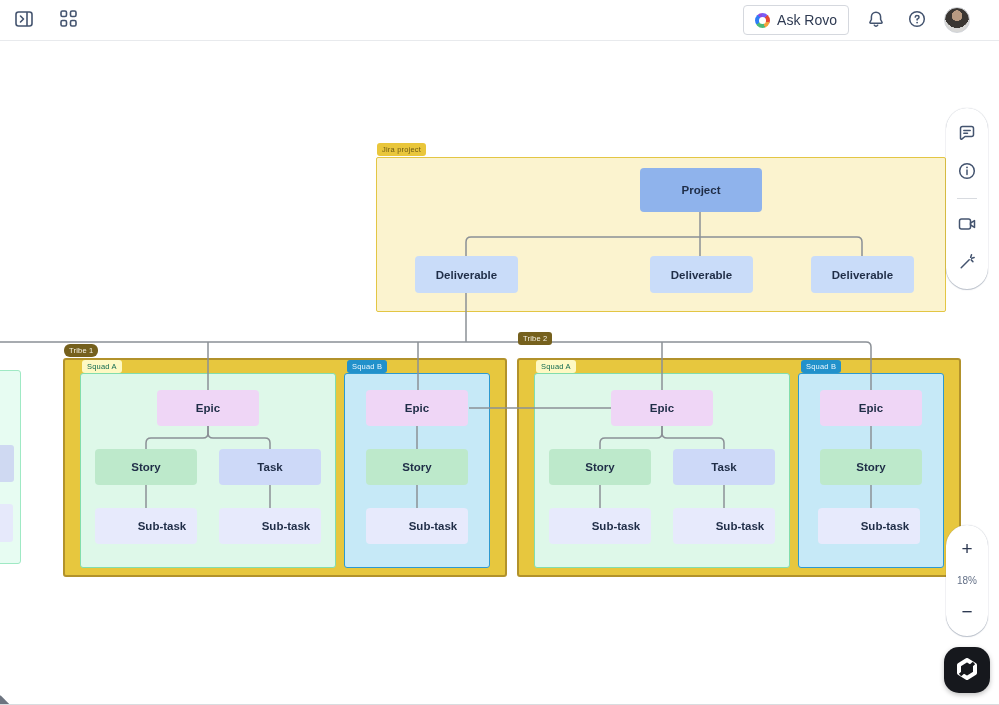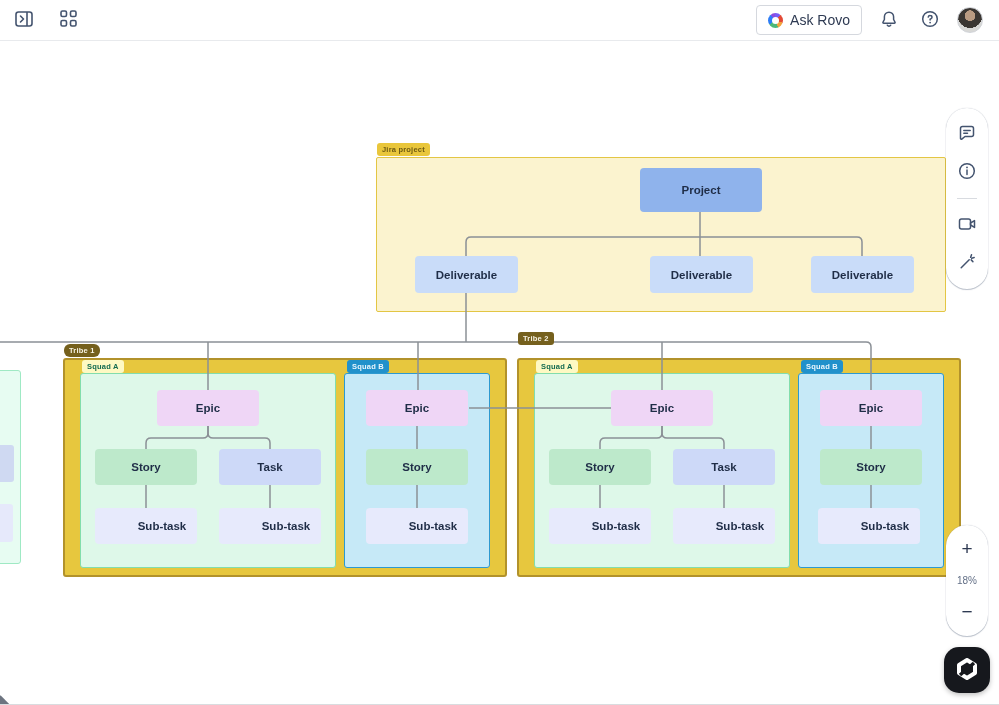--- a/index.html
+++ b/index.html
@@ -3,21 +3,21 @@
 <meta charset="utf-8">
 <style>
   * { margin:0; padding:0; box-sizing:border-box; }
   html,body { width:999px; height:705px; overflow:hidden; }
   body { font-family:"Liberation Sans", sans-serif; background:#fff; position:relative; }
 
   
   .topbar { position:absolute; top:0; left:0; width:999px; height:41px; background:#fff;
             border-bottom:1px solid #e8eaed; display:flex; align-items:center; z-index:50; }
   .tb-left { display:flex; align-items:center; gap:16px; padding-left:10px; }
-  .tb-right { margin-left:auto; display:flex; align-items:center; gap:13px; padding-right:16px; }
+  .tb-right { margin-left:auto; display:flex; align-items:center; gap:13px; padding-right:29px; }
   .tb-iconbtn { width:28px; height:28px; display:flex; align-items:center; justify-content:center;
                 border-radius:4px; color:#44546f; cursor:pointer; background:transparent; border:none; }
   .ask-rovo { display:flex; align-items:center; gap:7px; height:30px; padding:0 11px;
               border:1px solid #d5d8de; border-radius:4px; background:#fff; cursor:pointer;
               font-family:"Liberation Sans", sans-serif; font-size:14px; color:#2e3a52; font-weight:500; }
   .rovo-logo { width:15px; height:15px; border-radius:50%;
                background:conic-gradient(#7b5cf5 0 12%, #e34935 12% 30%, #f2a33c 30% 44%, #4cb87a 44% 66%, #2e7df6 66% 88%, #8b4de0 88% 100%);
                position:relative; }
   .rovo-logo::after { content:""; position:absolute; left:4px; top:4px; width:7px; height:7px;
                       border-radius:50%; background:#fff; }
@@ -33,21 +33,21 @@
   .abs { position:absolute; }
 
   
   .yellow-frame { background:#fbf3cf; border:1.5px solid #e3c644; border-radius:2px; }
   .tribe-frame  { background:#e7c73e; border:2px solid #b2922b; border-radius:3px; }
   .squad-a      { background:#def8e9; border:1.5px solid #82ddac; border-radius:3px; }
   .squad-b      { background:#c6e9f7; border:1.5px solid #2d99d0; border-radius:3px; }
   .left-cut     { background:#e7fcf2; border:1.5px solid #9fe9c4; border-radius:3px; }
 
   
-  .frame-label { position:absolute; font-size:7.5px; font-weight:700; line-height:1;
+  .frame-label { position:absolute; font-size:7.5px; font-weight:400; line-height:1;
                  padding:2.5px 5px; border-radius:3px; white-space:nowrap; letter-spacing:.2px; }
   .lbl-jira  { background:#e9c63b; color:#6f5b13; }
   .lbl-tribe { background:#75601d; color:#f7f3e4; }
   .lbl-sqa   { background:#fef9c3; color:#136a50; }
   .lbl-sqb   { background:#2191cb; color:#eaf6fd; }
 
   
   .node { position:absolute; display:flex; align-items:center; justify-content:center;
           border-radius:4px; font-size:11.5px; font-weight:700; color:#1f2d47; z-index:3; }
   .n-project     { background:#8fb3ec; }

